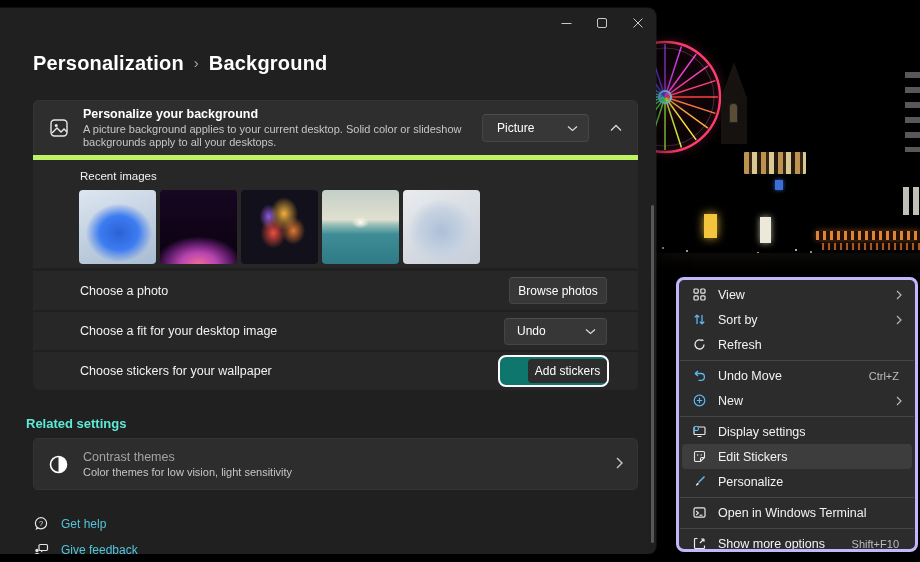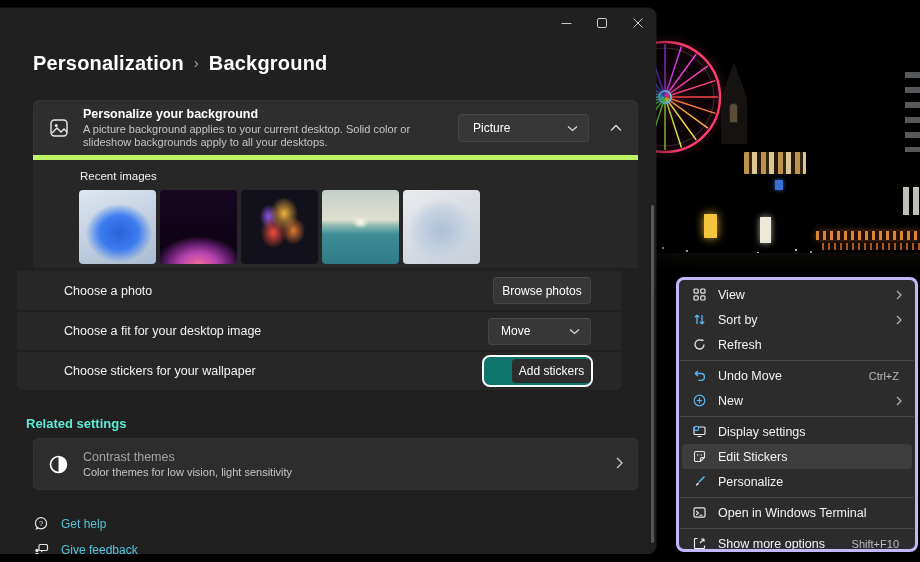--- a/index.html
+++ b/index.html
@@ -37,34 +37,34 @@
   .breadcrumb{position:absolute;left:33px;top:44px;display:flex;align-items:center;gap:10px;color:#fff;}
   .bc-item{font-size:20px;font-weight:600;letter-spacing:.2px;}
   .bc-sep{font-size:15px;color:#a8a8a8;position:relative;top:-1px;}
 
   .card-header{position:absolute;left:33px;top:92px;width:605px;height:55px;background:#2e2e2e;border:1px solid #343434;border-bottom:none;border-radius:6px 6px 0 0;display:flex;align-items:center;}
   .card-icon{width:20px;height:20px;margin:0 14px 0 15px;color:#e8e8e8;flex:none;}
   .card-texts{flex:1;min-width:0;}
   .card-title{font-size:12.5px;font-weight:600;color:#fff;margin-bottom:2px;}
   .card-desc{font-size:11px;color:#c6c6c6;line-height:13.5px;max-width:400px;}
   .dd{height:28px;background:#373737;border:1px solid #454545;border-top-color:#4c4c4c;border-radius:4px;display:flex;align-items:center;color:#fff;font-size:12px;}
-  .dd-header{width:131px;margin-right:14px;padding:0 10px 0 14px;justify-content:space-between;}
+  .dd-header{width:107px;margin-right:14px;padding:0 10px 0 14px;justify-content:space-between;}
   .chev-up{width:26px;height:26px;display:flex;align-items:center;justify-content:center;color:#d8d8d8;margin-right:8px;}
 
   .card-content{position:absolute;left:33px;top:147px;width:605px;height:113px;background:#272727;border-top:5px solid #bef264;}
   .recent-label{position:absolute;left:47px;top:10px;font-size:11.5px;color:#f2f2f2;}
   .thumbs{position:absolute;left:46px;top:30px;display:flex;gap:4px;}
   .thumb{width:77px;height:74px;border-radius:4px;overflow:hidden;}
   .thumb-0{background:radial-gradient(60% 55% at 52% 58%,#2a62d8 0%,#3d7cf0 42%,rgba(61,124,240,0) 72%),linear-gradient(160deg,#dde6f0,#a9bcd2);}
   .thumb-1{background:radial-gradient(72% 48% at 50% 100%,#f06a9a 0%,#b845b0 32%,#5a1a66 58%,rgba(20,4,20,0) 78%),linear-gradient(#170722,#0b0110);}
   .thumb-2{background:radial-gradient(26% 32% at 56% 32%,#f2b03c 0%,rgba(242,176,60,0) 70%),radial-gradient(24% 30% at 42% 58%,#ee4e3e 0%,rgba(238,78,62,0) 70%),radial-gradient(22% 27% at 68% 55%,#e07830 0%,rgba(224,120,48,0) 70%),radial-gradient(17% 24% at 36% 36%,#8f5ae0 0%,rgba(143,90,224,0) 70%),#12101a;}
   .thumb-3{background:radial-gradient(14% 10% at 50% 44%,#fffbe8 0%,rgba(255,251,232,0) 80%),linear-gradient(#c4cfc9 0%,#dfe0cf 40%,#8fbab4 48%,#3e8d96 60%,#2f7a86 100%);}
   .thumb-4{background:radial-gradient(56% 56% at 50% 56%,#adc0d8 0%,#c6d2e1 52%,rgba(200,210,222,0) 78%),linear-gradient(150deg,#e9ebee,#c7ced8);}
 
-  .setting-row{position:absolute;left:17px;width:605px;background:#272727;display:flex;align-items:center;}
+  .setting-row{position:absolute;left:33px;width:605px;background:#272727;display:flex;align-items:center;}
   .row-label{font-size:12.5px;color:#f2f2f2;margin-left:47px;flex:1;}
   .btn{background:#373737;border:1px solid #464646;border-top-color:#4e4e4e;border-radius:4px;color:#fff;font-size:12px;display:flex;align-items:center;justify-content:center;margin-left:28px;}
   .browse-btn{width:98px;height:27px;margin-right:31px;}
   .dd-fill{width:103px;margin-right:31px;padding:0 10px 0 12px;justify-content:space-between;height:27px;}
   .focus-wrap{width:111px;height:32px;border:2px solid #fff;border-radius:8px;margin-right:29px;display:flex;align-items:center;justify-content:center;background:#0f766e;}
   .stickers-btn{width:103px;height:24px;border-radius:4px;border:none;background:#2d2d2d;}
 
   .section-heading{position:absolute;left:26px;font-size:13px;font-weight:600;color:#5eead4;}
   .related-card{position:absolute;left:33px;top:430px;width:605px;height:52px;background:#2d2d2d;border:1px solid #343434;border-radius:5px;display:flex;align-items:center;}
   .contrast-icon{width:19px;height:19px;margin:0 15px 0 15px;flex:none;}
@@ -201,21 +201,21 @@
     </div>
 
     <div class="setting-row" style="top:263px;height:39px;">
       <div class="row-label">Choose a photo</div>
       <div class="btn browse-btn">Browse photos</div>
     </div>
 
     <div class="setting-row" style="top:304px;height:38px;">
       <div class="row-label">Choose a fit for your desktop image</div>
       <div class="dd dd-fill">
-        <span>Move</span>
+        <span>Undo</span>
         <svg width="11" height="7" viewBox="0 0 11 7" fill="none">
             <path d="M1 1.5 L5.5 5.5 L10 1.5" stroke="#d8d8d8" stroke-width="1.3"></path>
           </svg>
       </div>
     </div>
 
     <div class="setting-row" style="top:344px;height:38px;border-radius:0 0 6px 6px;">
       <div class="row-label">Choose stickers for your wallpaper</div>
       <div class="focus-wrap">
         <div class="btn stickers-btn">Add stickers</div>

